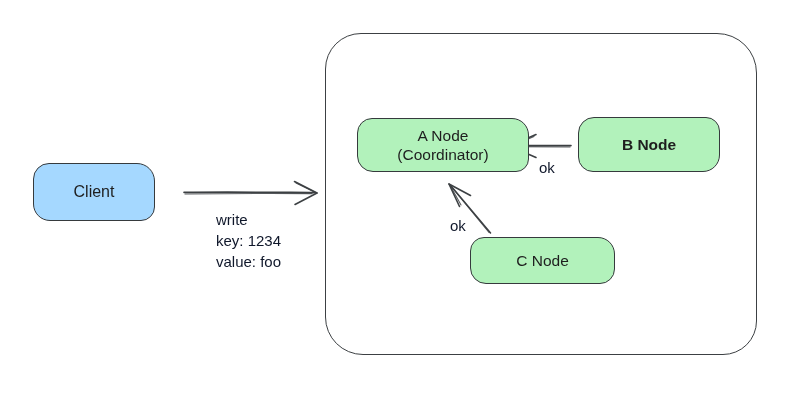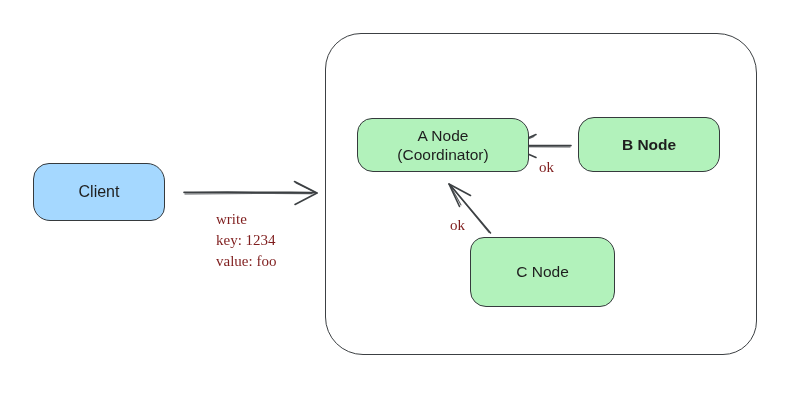--- a/index.html
+++ b/index.html
@@ -24,48 +24,47 @@
     line-height: 1.25;
     white-space: pre-line;
   }
   .cluster {
     left: 325px; top: 33px; width: 432px; height: 322px;
     background: transparent;
     border: 1.6px solid #3c4043;
     border-radius: 36px 40px 34px 38px;
   }
   .client-node {
-    left: 33px; top: 163px; width: 132px; height: 58px;
+    left: 33px; top: 163px; width: 122px; height: 58px;
     background: #a5d8ff;
     border-radius: 16px 18px 14px 17px;
     font-size: 16px;
   }
   .node-a {
     left: 357px; top: 118px; width: 172px; height: 54px;
     background: #b2f2bb;
     border-radius: 15px 17px 13px 16px;
   }
   .node-b {
     left: 578px; top: 117px; width: 142px; height: 55px;
     background: #b2f2bb;
     border-radius: 16px 14px 17px 15px;
     font-weight: bold;
   }
   .node-c {
-    left: 470px; top: 237px; width: 145px; height: 70px;
+    left: 470px; top: 237px; width: 145px; height: 47px;
     background: #b2f2bb;
     border-radius: 14px 17px 15px 16px;
   }
   .edge-label {
     position: absolute;
     font-size: 15px;
     line-height: 21px;
     white-space: pre-line;
-    color: #7f1d1d;
-    font-family: Liberation Serif, serif;
+    color: #0f172a;
   }
   .write-label { left: 216px; top: 209px; }
   .ok-label-b  { left: 539px; top: 157px; }
   .ok-label-c  { left: 450px; top: 215px; }
   .edges-svg {
     position: absolute;
     left: 0; top: 0;
     width: 800px; height: 400px;
     pointer-events: none;
   }

